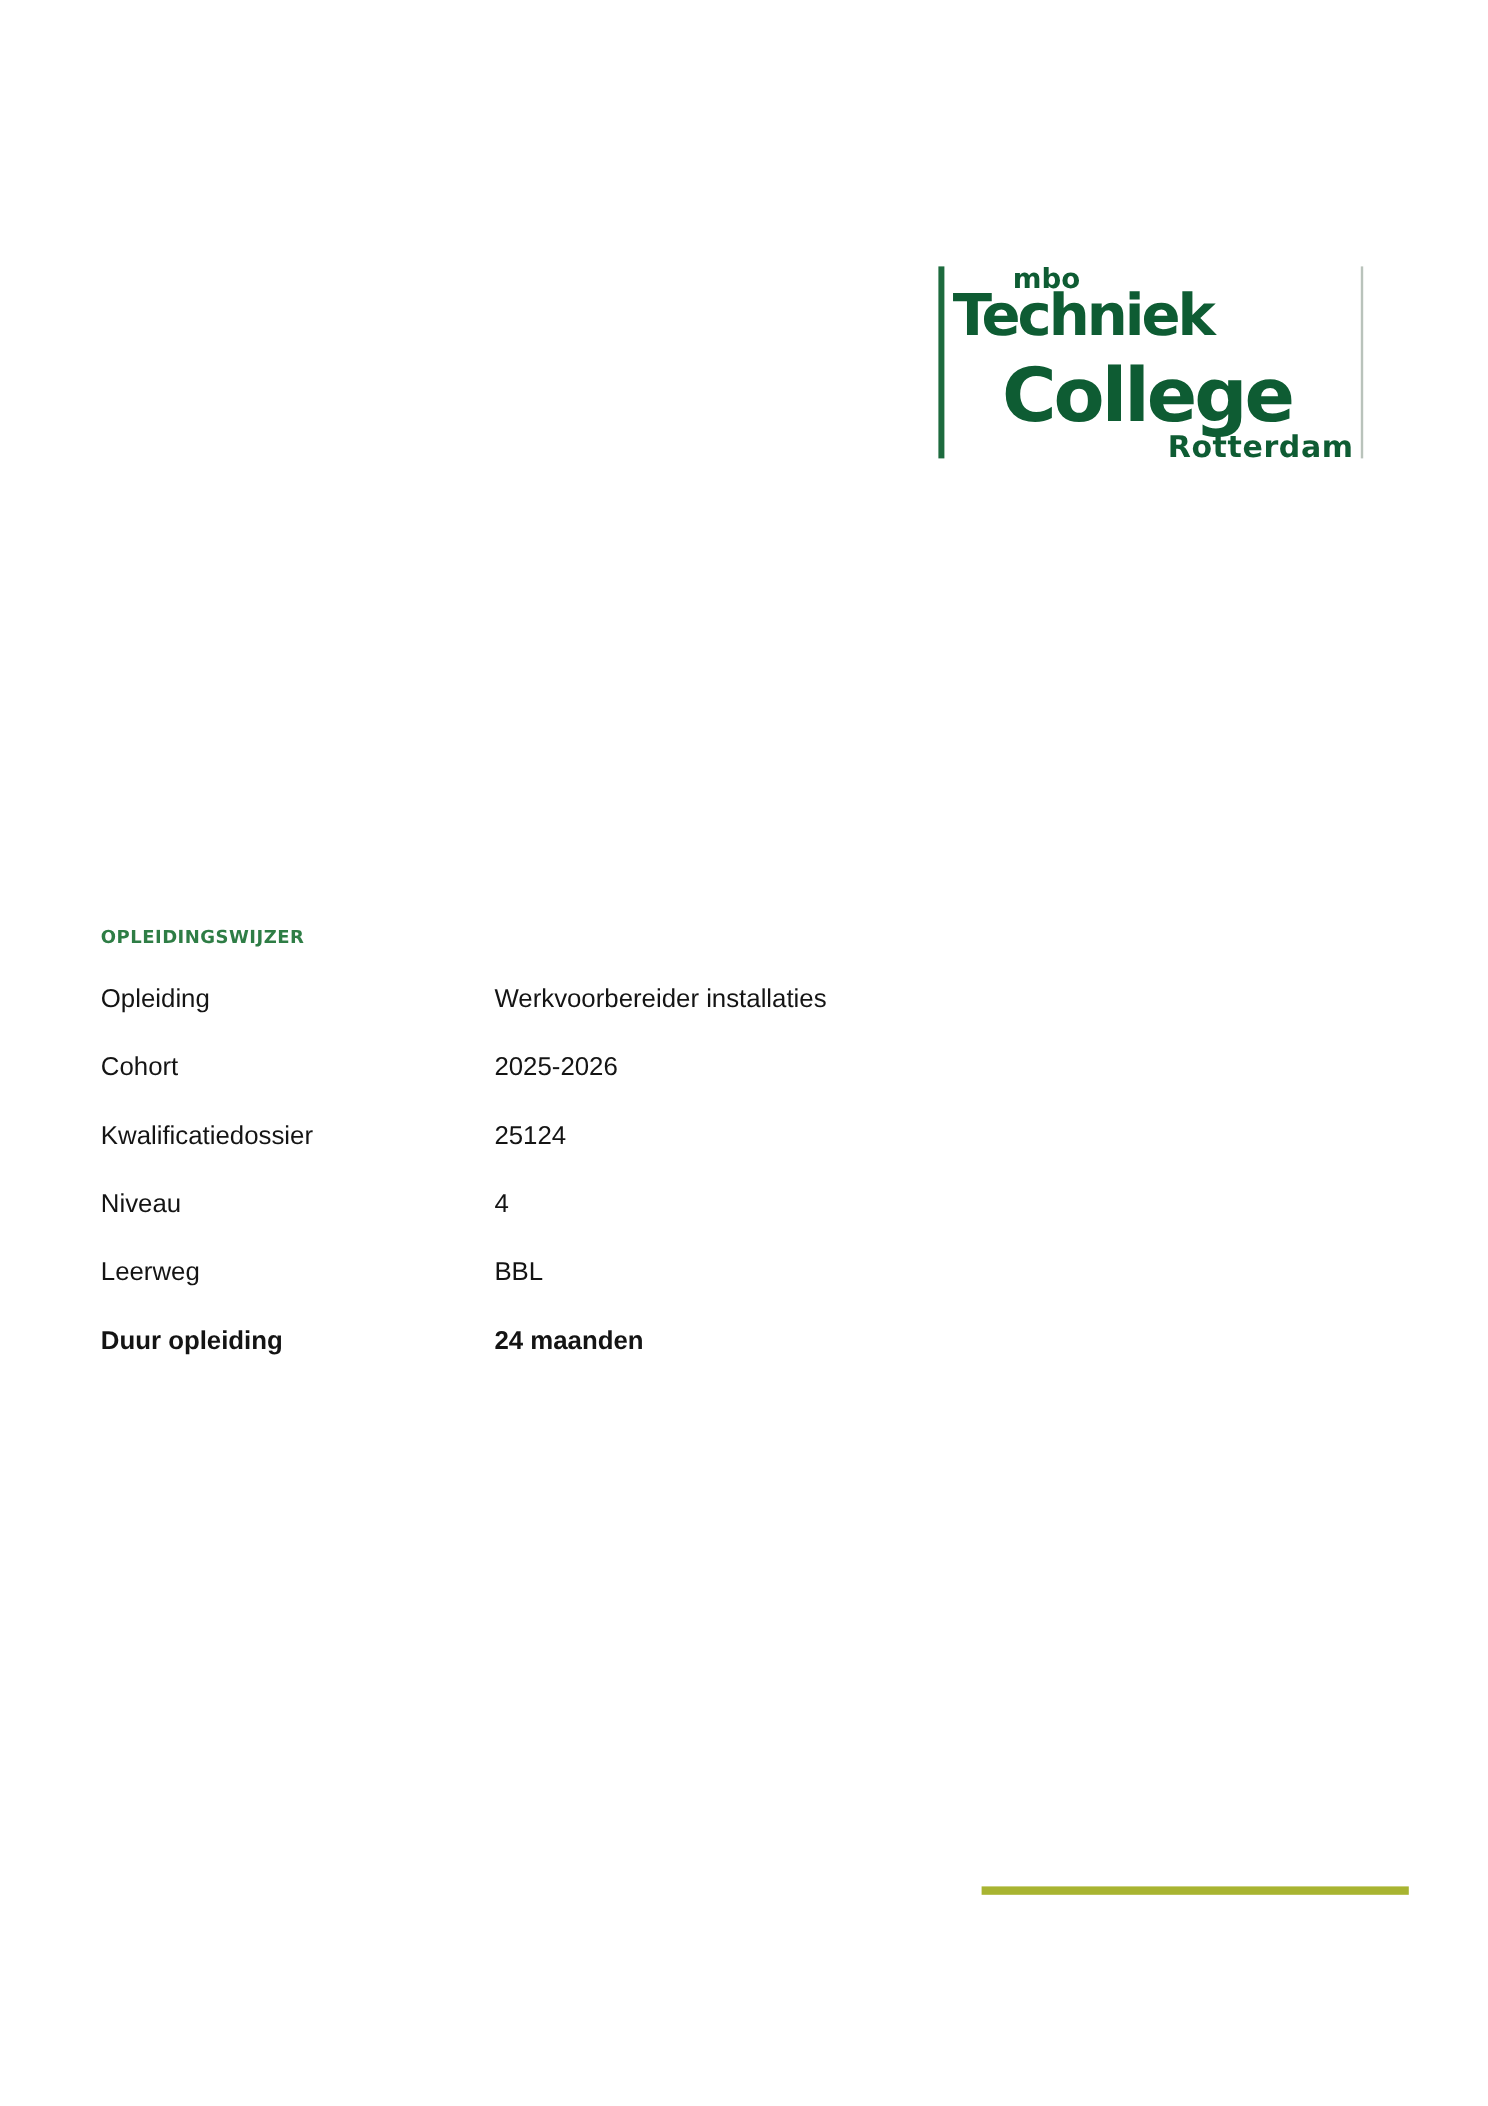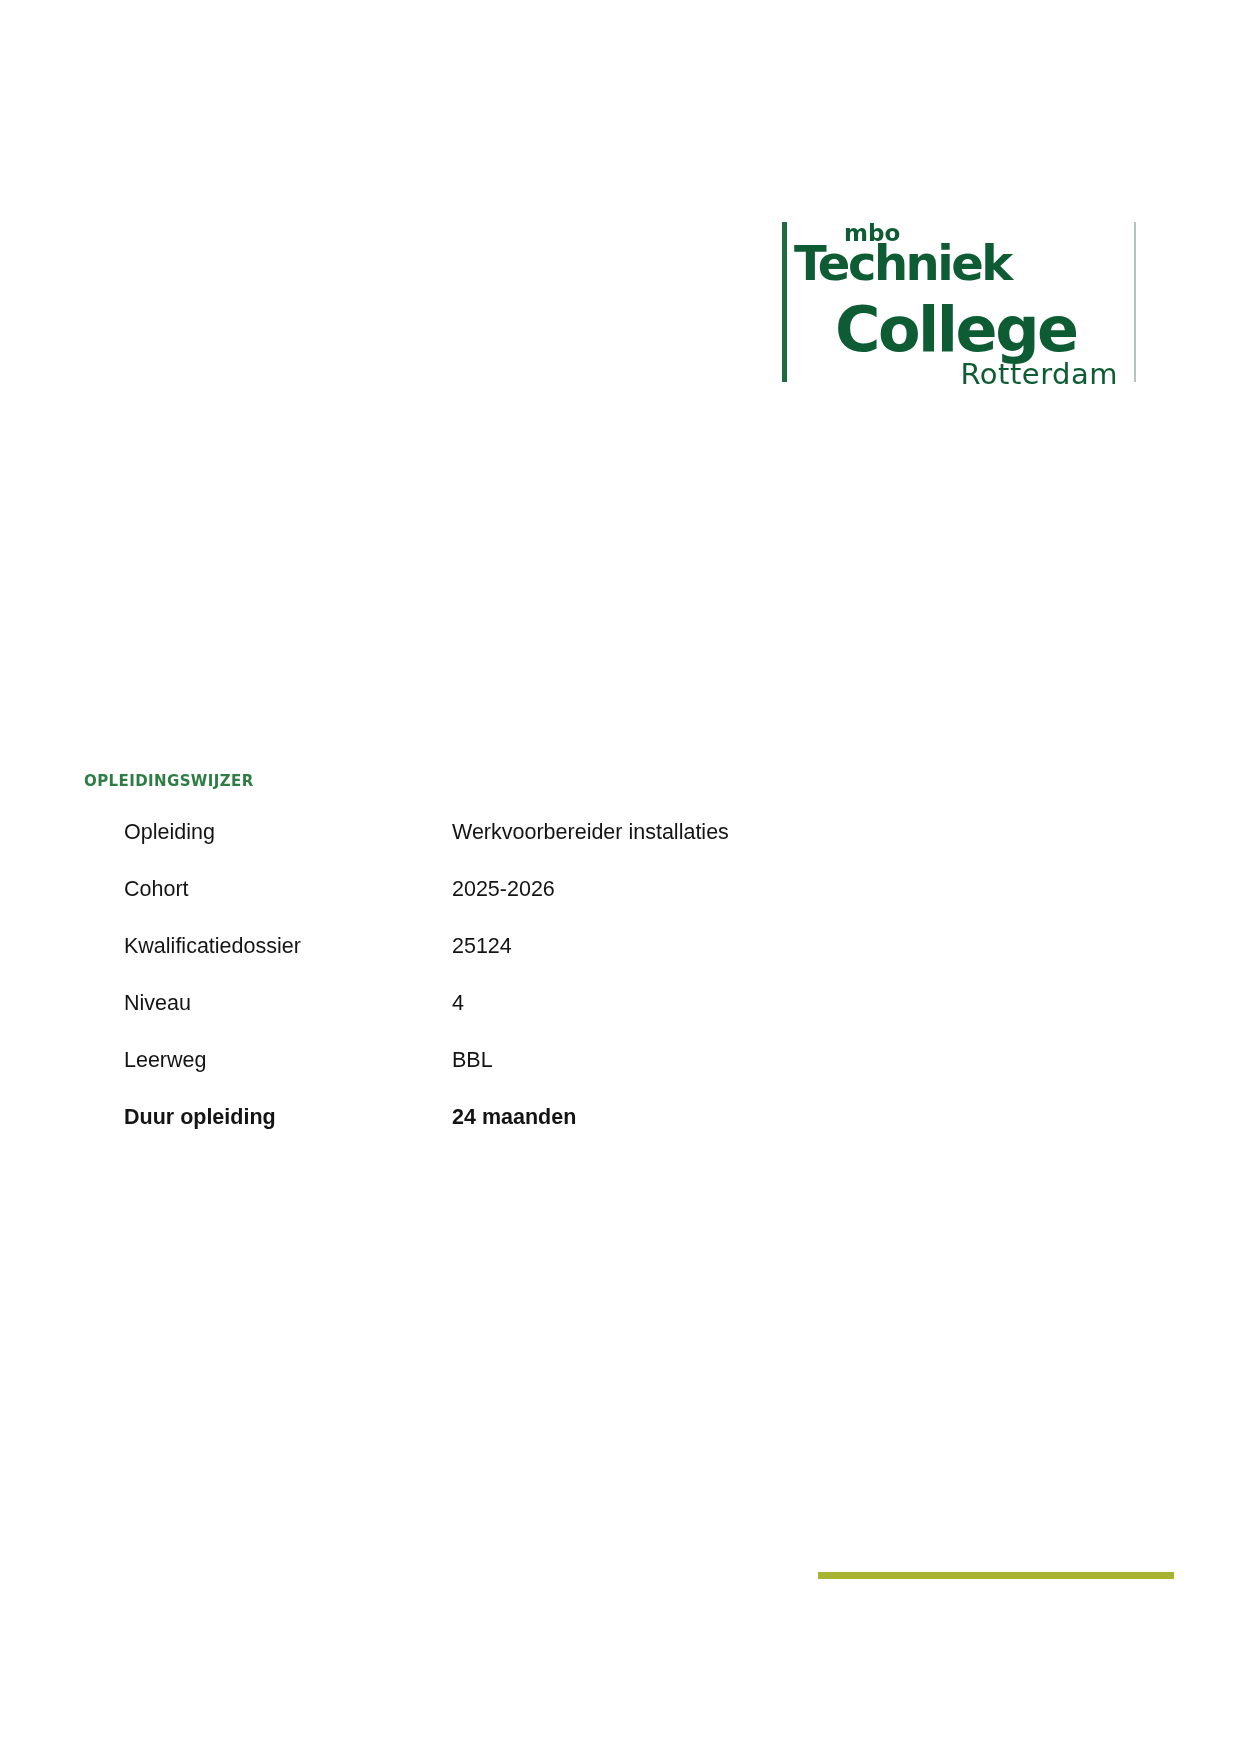--- a/index.html
+++ b/index.html
@@ -75,25 +75,25 @@
     font-family: "DejaVu Sans", sans-serif;
     font-weight: 700;
     font-size: 62px;
     letter-spacing: -2.5px;
     color: #0e5c33;
     line-height: 1.02;
     text-align: right;
   }
   .logo-rotterdam {
     position: absolute;
-    right: 18px;
+    right: 8px;
     top: 138px;
     font-family: "DejaVu Sans", sans-serif;
-    font-weight: 400;
-    font-size: 29px;
+    font-weight: 700;
+    font-size: 25px;
     letter-spacing: 0.5px;
     color: #0e5c33;
     line-height: 1;
   }
 
   
   .content {
     position: absolute;
     left: 84px;
     top: 772px;
@@ -103,21 +103,20 @@
     font-family: "DejaVu Sans", sans-serif;
     font-weight: 700;
     font-size: 15px;
     letter-spacing: 0.4px;
     color: #2e7d45;
     margin: 0 0 30px 0;
   }
   .info-table {
     border-collapse: collapse;
     width: 820px;
-    margin-left: 40px;
   }
   .info-table td {
     font-family: "Liberation Sans", sans-serif;
     font-size: 21.5px;
     color: #141414;
     padding: 0 0 32px 0;
     vertical-align: top;
     font-weight: 400;
   }
   .info-table td.label {

